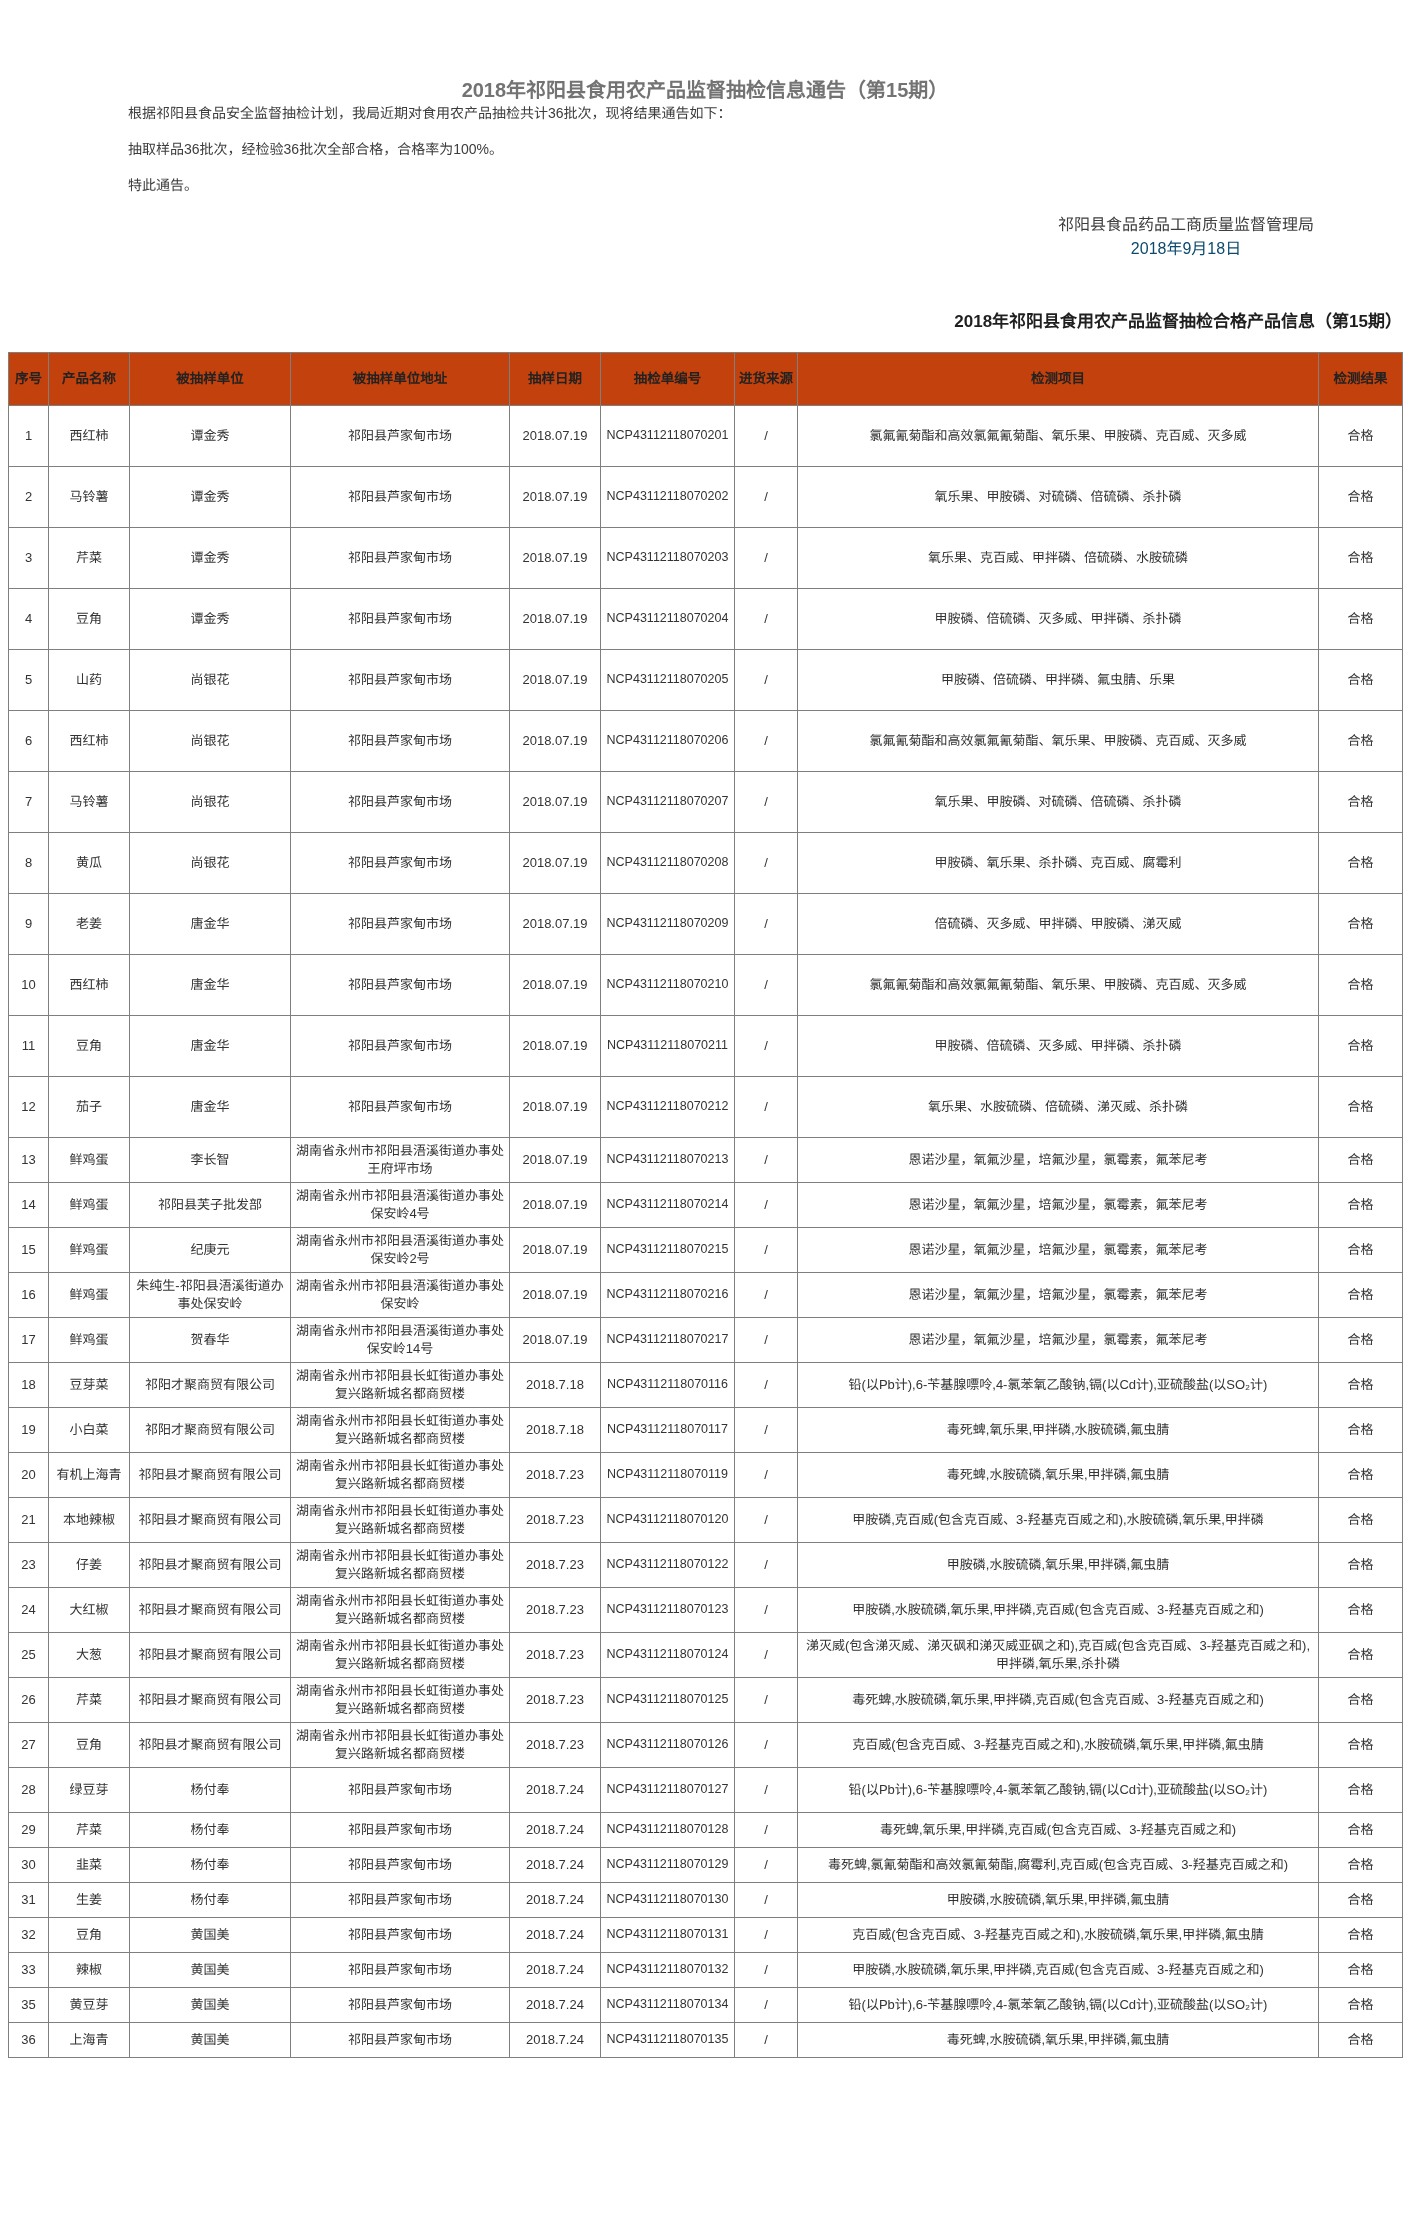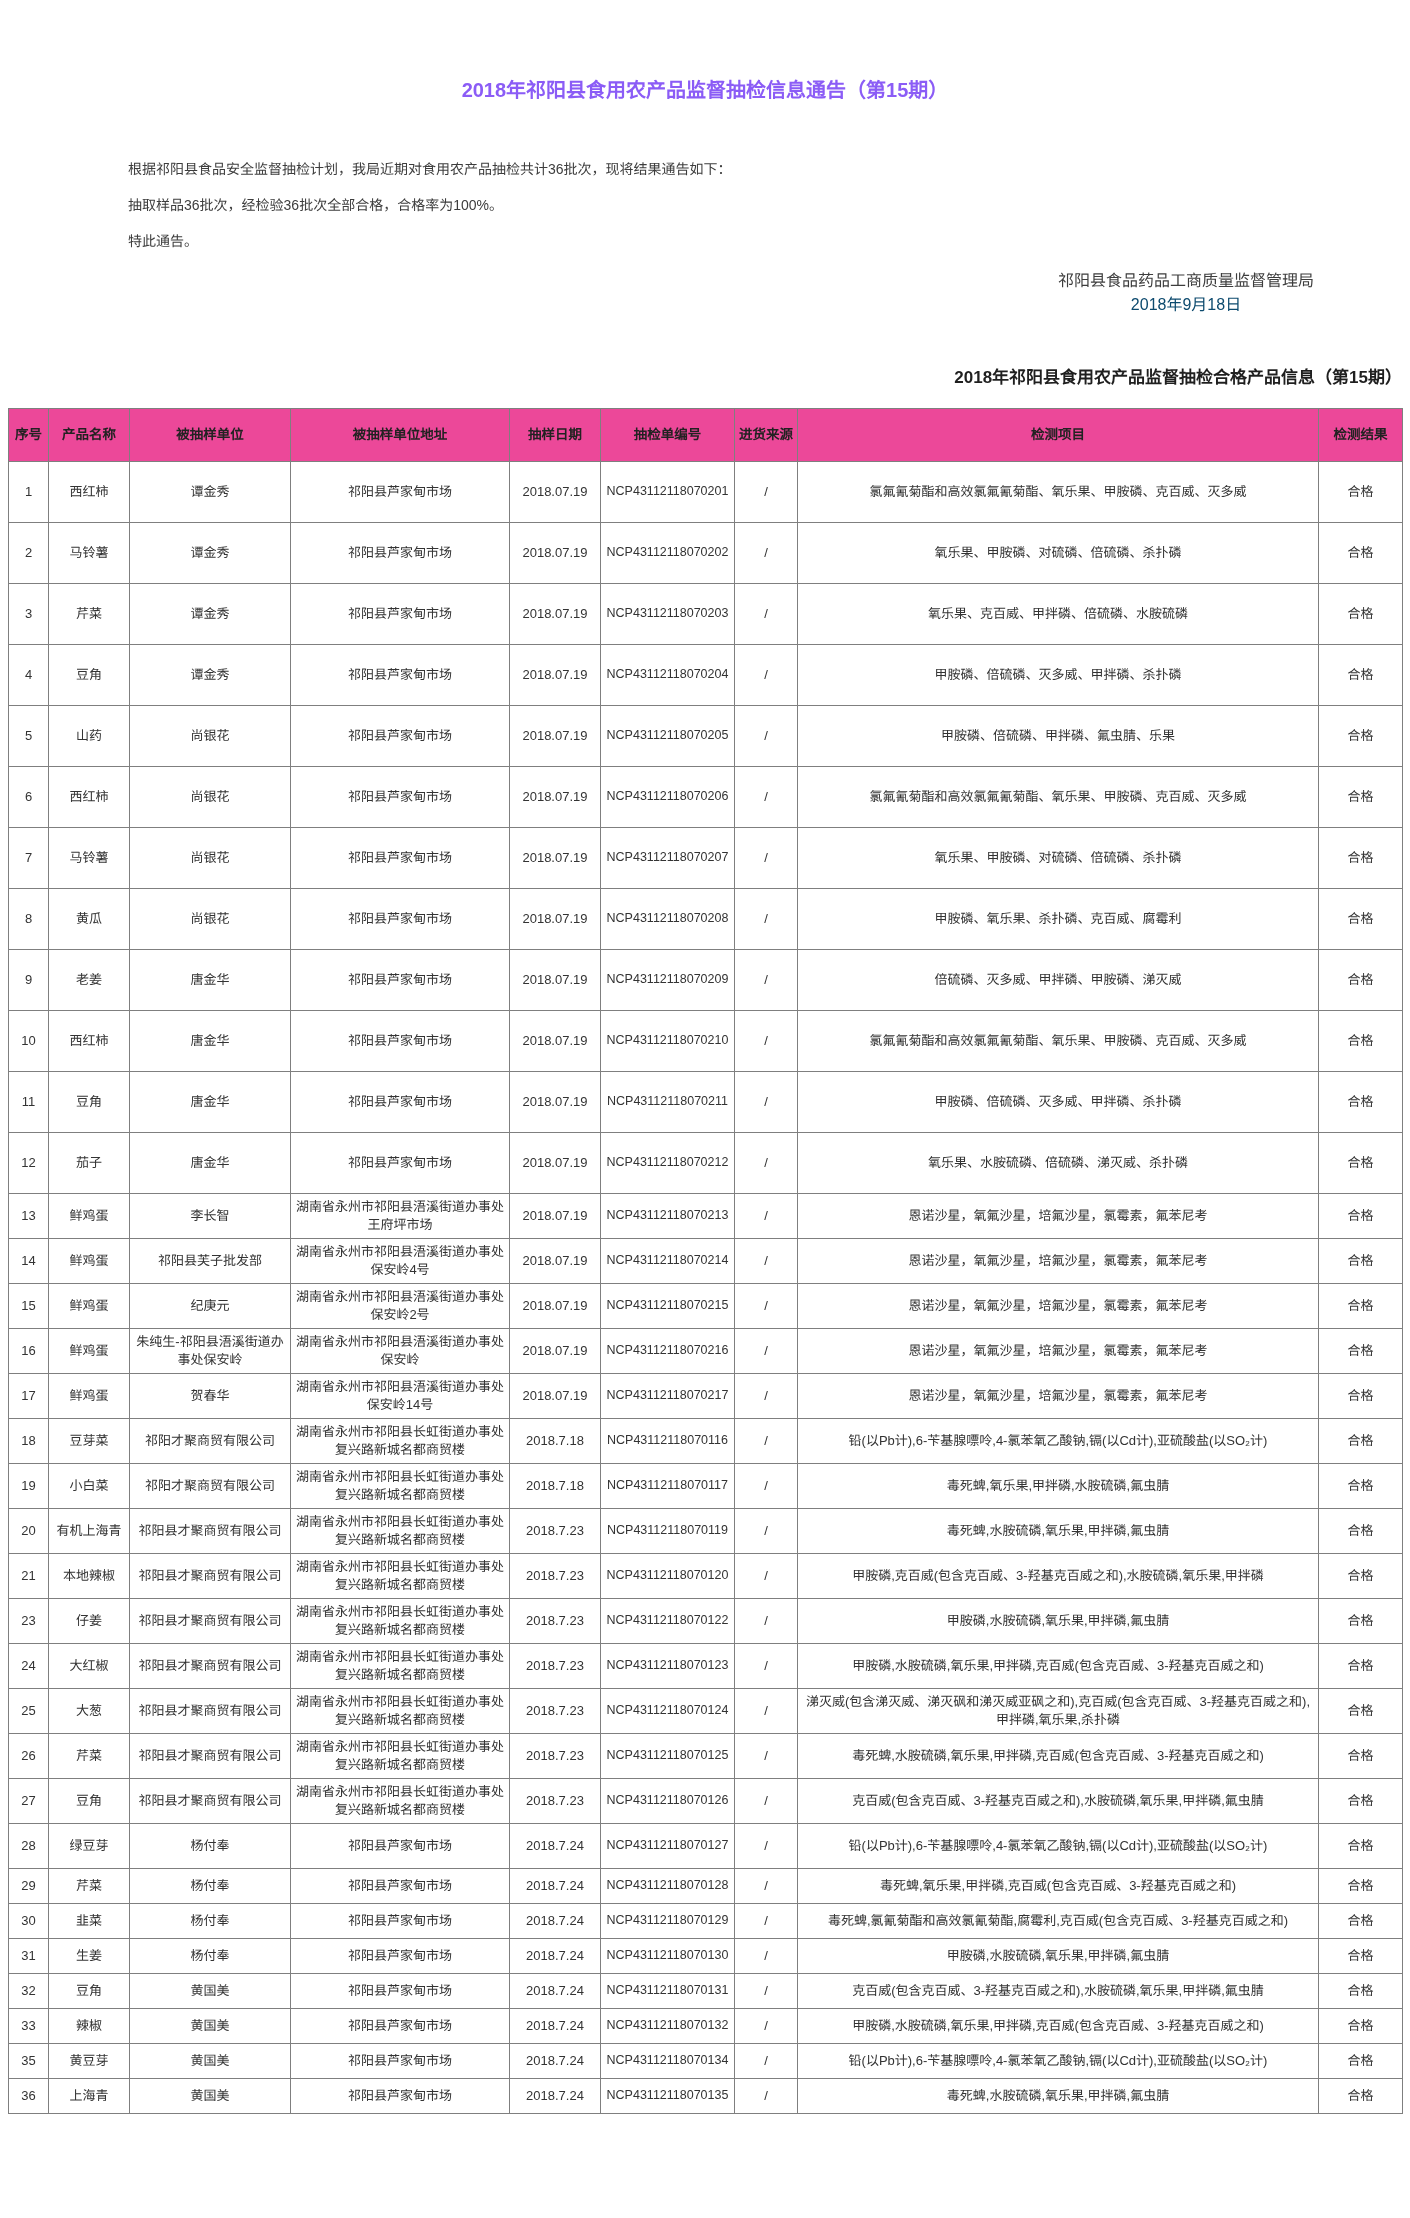--- a/index.html
+++ b/index.html
@@ -12,22 +12,21 @@
   .page {
     width:1410px;
     min-height:2218px;
     padding:74px 8px 40px 8px;
     background:#ffffff;
   }
   .doc-title {
     text-align:center;
     font-size:20px;
     font-weight:bold;
-    color:#8b5cf6;
-    margin-bottom:56px;
+    color:#737373;
   }
   .paragraphs { padding:0 96px 0 76px; }
   .paragraphs p {
     font-size:14px;
     line-height:20px;
     margin-bottom:16px;
     color:#3d3d3d;
     margin-left:44px;
   }
   .signoff {
@@ -65,21 +64,21 @@
   table.inspection td {
     border:1px solid #7f7f7f;
     text-align:center;
     vertical-align:middle;
     font-size:13px;
     line-height:1.4;
     padding:3px 4px;
     color:#333333;
   }
   table.inspection thead th {
-    background:#ec4899;
+    background:#c2410c;
     font-weight:bold;
     height:53px;
     font-size:13.5px;
     color:#222222;
   }
   
   col.c-no      { width:40px; }
   col.c-product { width:81px; }
   col.c-unit    { width:161px; }
   col.c-address { width:219px; }

